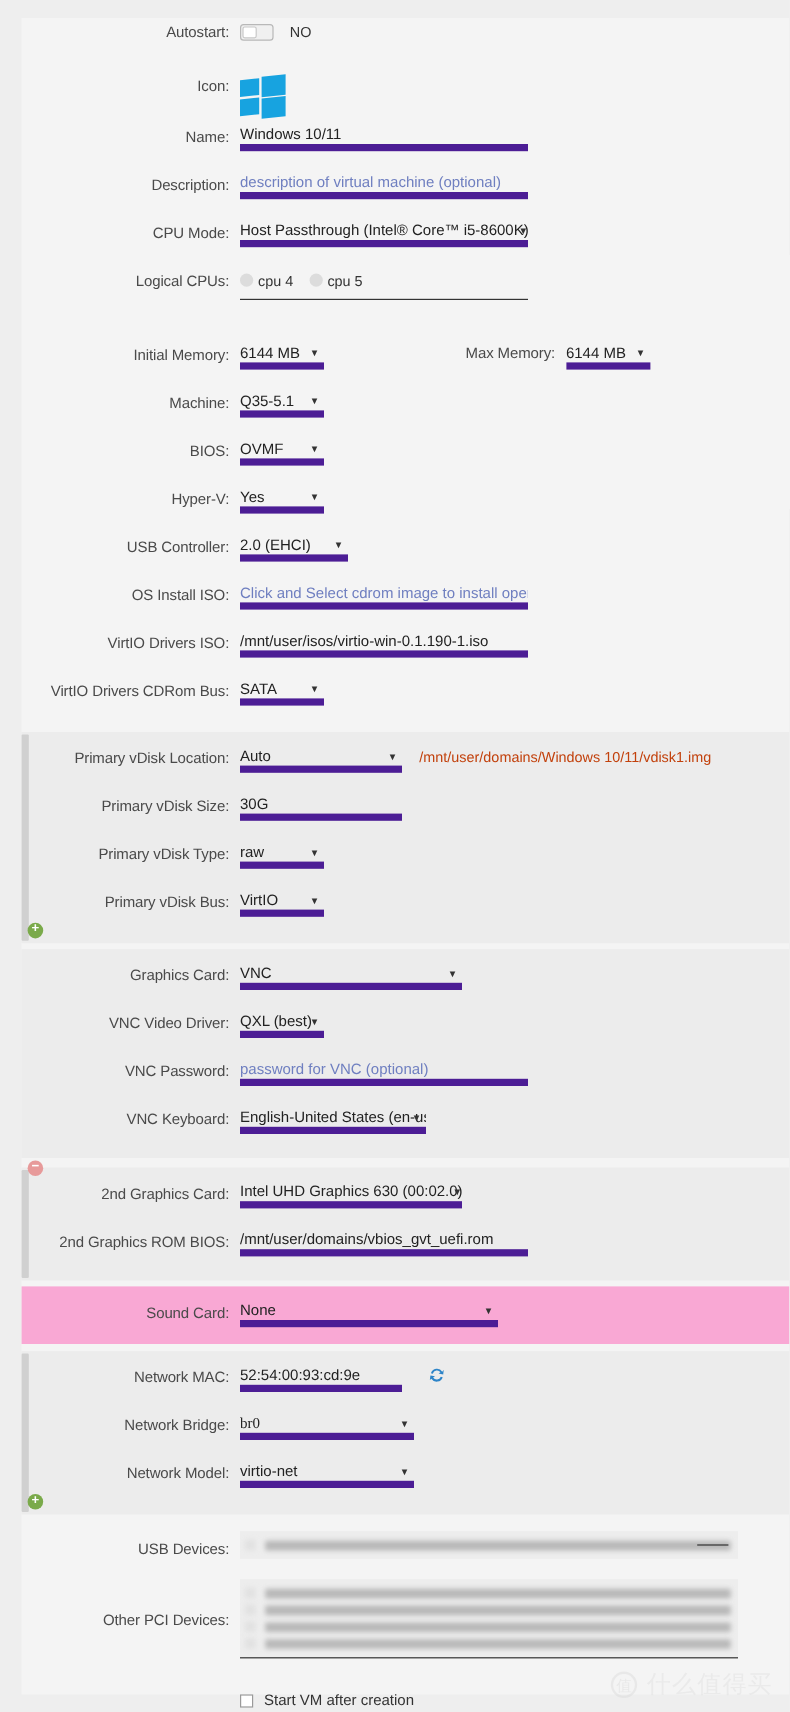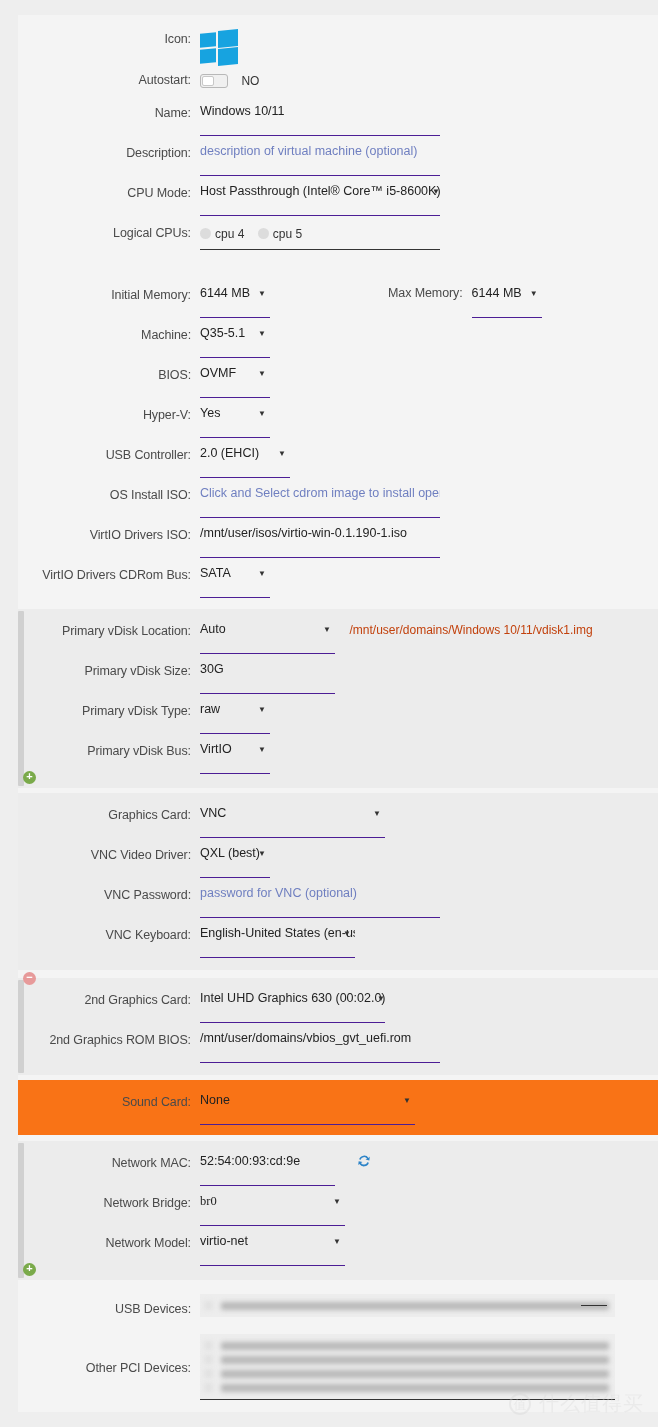--- a/index.html
+++ b/index.html
@@ -47,22 +47,22 @@
   .ctl {
     flex: 1 1 auto;
     position: relative;
     padding-top: 2px;
   }
 
   
   .uline {
     display: inline-block;
     position: relative;
-    border-bottom: 1px solid #4c1d95;
-    padding-bottom: 16px;
+    border-bottom: 6px solid #4c1d95;
+    padding-bottom: 0;
     font-size: 12.5px;
     color: #222;
     line-height: 16px;
     vertical-align: top;
     white-space: nowrap;
     overflow: hidden;
   }
   .uline.ph { color: #6f7fc0; }
   .caret {
     position: absolute;
@@ -81,21 +81,21 @@
   .w90  { width: 90px; }
   .w185 { width: 185px; }
   .w155 { width: 155px; }
   .w145 { width: 145px; }
 
   
   .group {
     position: relative;
     background: #ececec;
   }
-  .group.light { background: #f97316; }
+  .group.light { background: #f9a8d4; }
   .group .gbar {
     position: absolute;
     left: 0px;
     top: 2px;
     bottom: 2px;
     width: 6px;
     background: #d0d0d0;
     border-radius: 1px;
   }
   .gbtn {
@@ -277,34 +277,34 @@
     padding-top: 2px;
     vertical-align: top;
   }
 </style>
 </head>
 <body>
 
 <div id="page">
   <div class="panel">
 
-    <div class="row" style="padding-top:12px;min-height:52px;">
-      <div class="label">Icon:</div>
-      <div class="ctl">
-        <div class="winlogo">
-          <span class="wl1"></span><span class="wl2"></span><span class="wl3"></span><span class="wl4"></span>
-        </div>
-      </div>
-    </div>
-
     <div class="row" style="min-height:33px;">
       <div class="label">Autostart:</div>
       <div class="ctl" style="padding-top:3px;">
         <span class="toggle"><span class="knob"></span></span>
         <span class="toggle-text">NO</span>
+      </div>
+    </div>
+
+    <div class="row" style="padding-top:12px;min-height:52px;">
+      <div class="label">Icon:</div>
+      <div class="ctl">
+        <div class="winlogo">
+          <span class="wl1"></span><span class="wl2"></span><span class="wl3"></span><span class="wl4"></span>
+        </div>
       </div>
     </div>
 
     <div class="row">
       <div class="label">Name:</div>
       <div class="ctl">
         <div class="uline w240">Windows 10/11</div>
       </div>
     </div>
 

